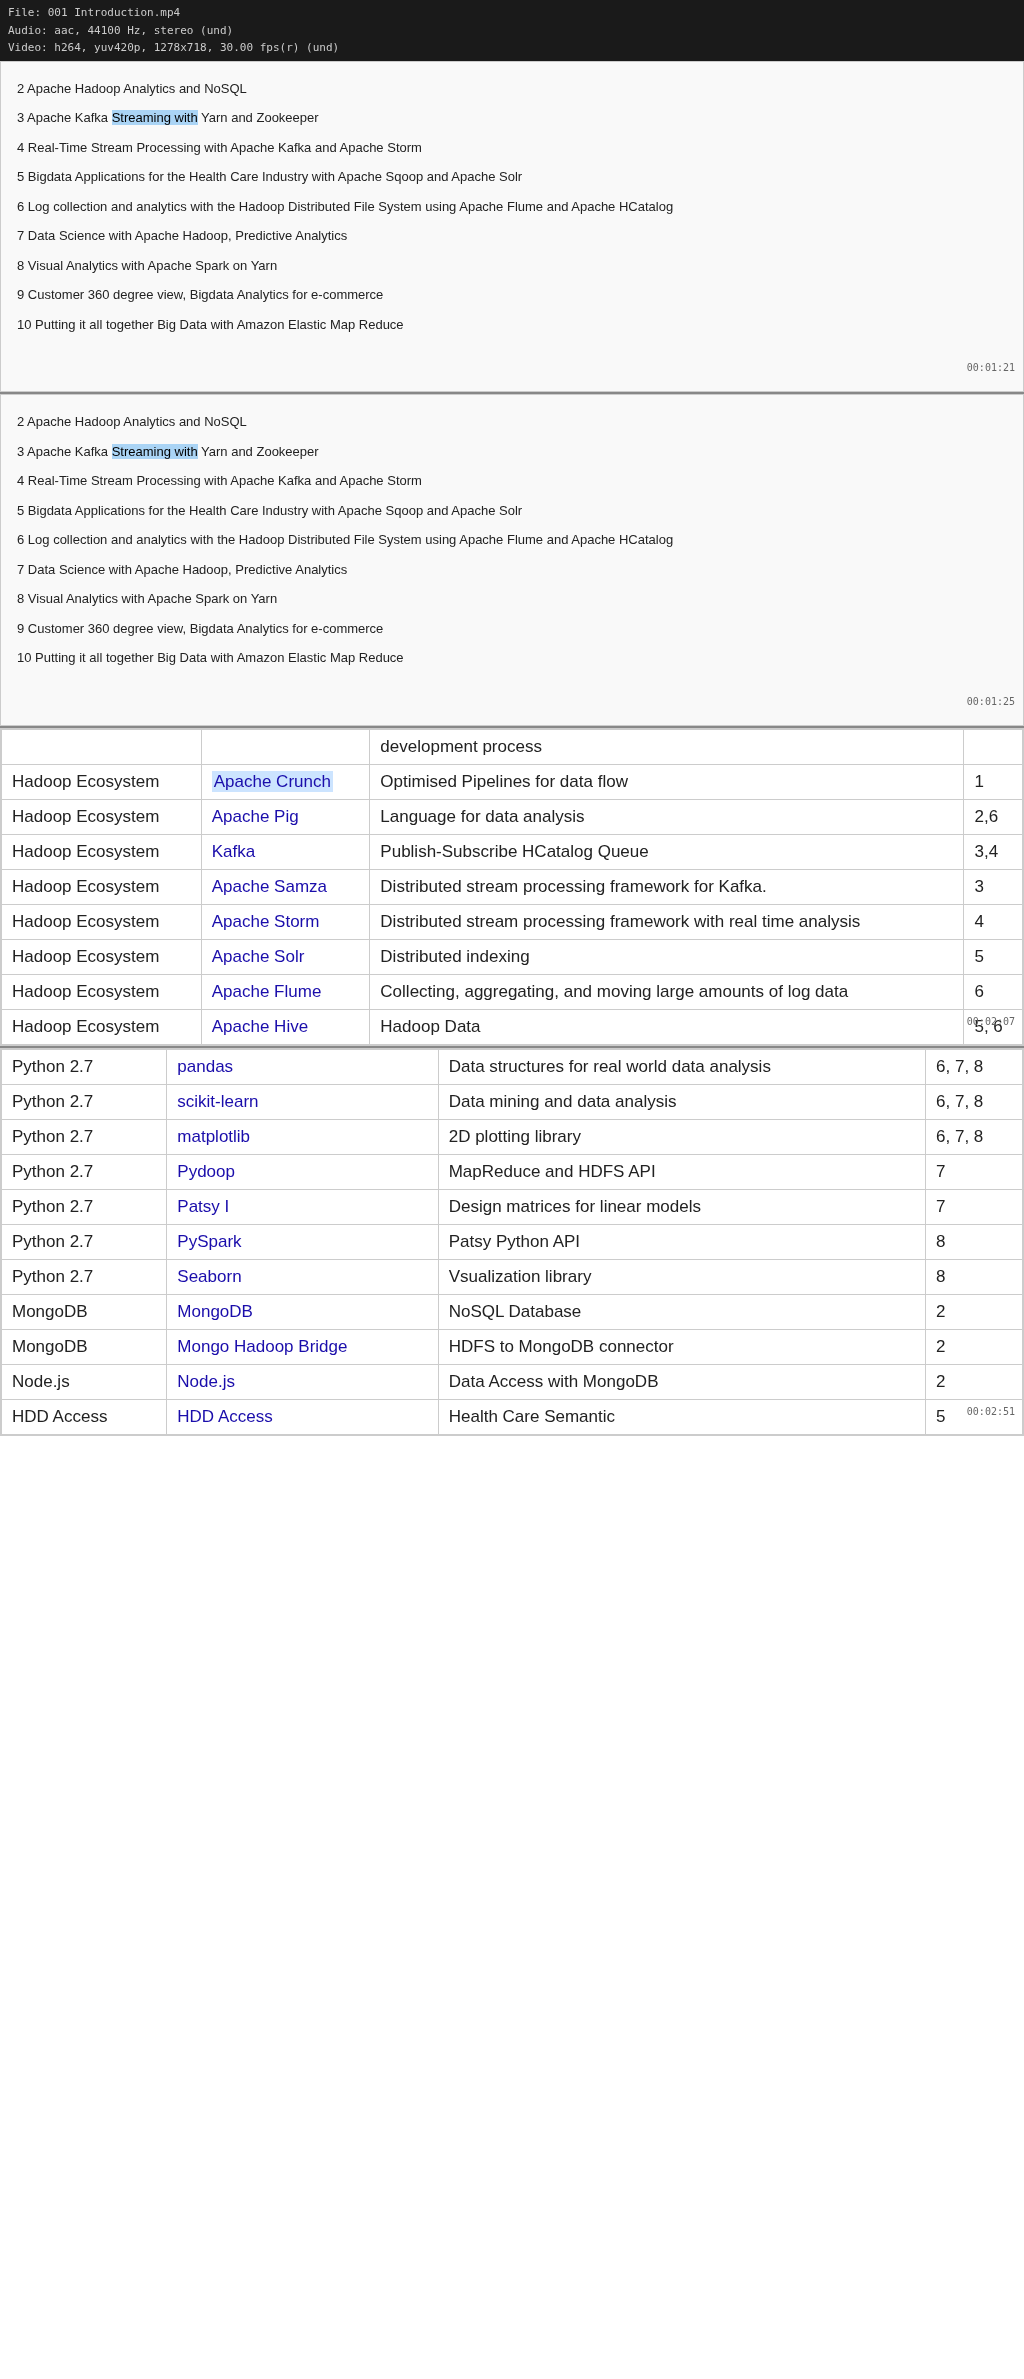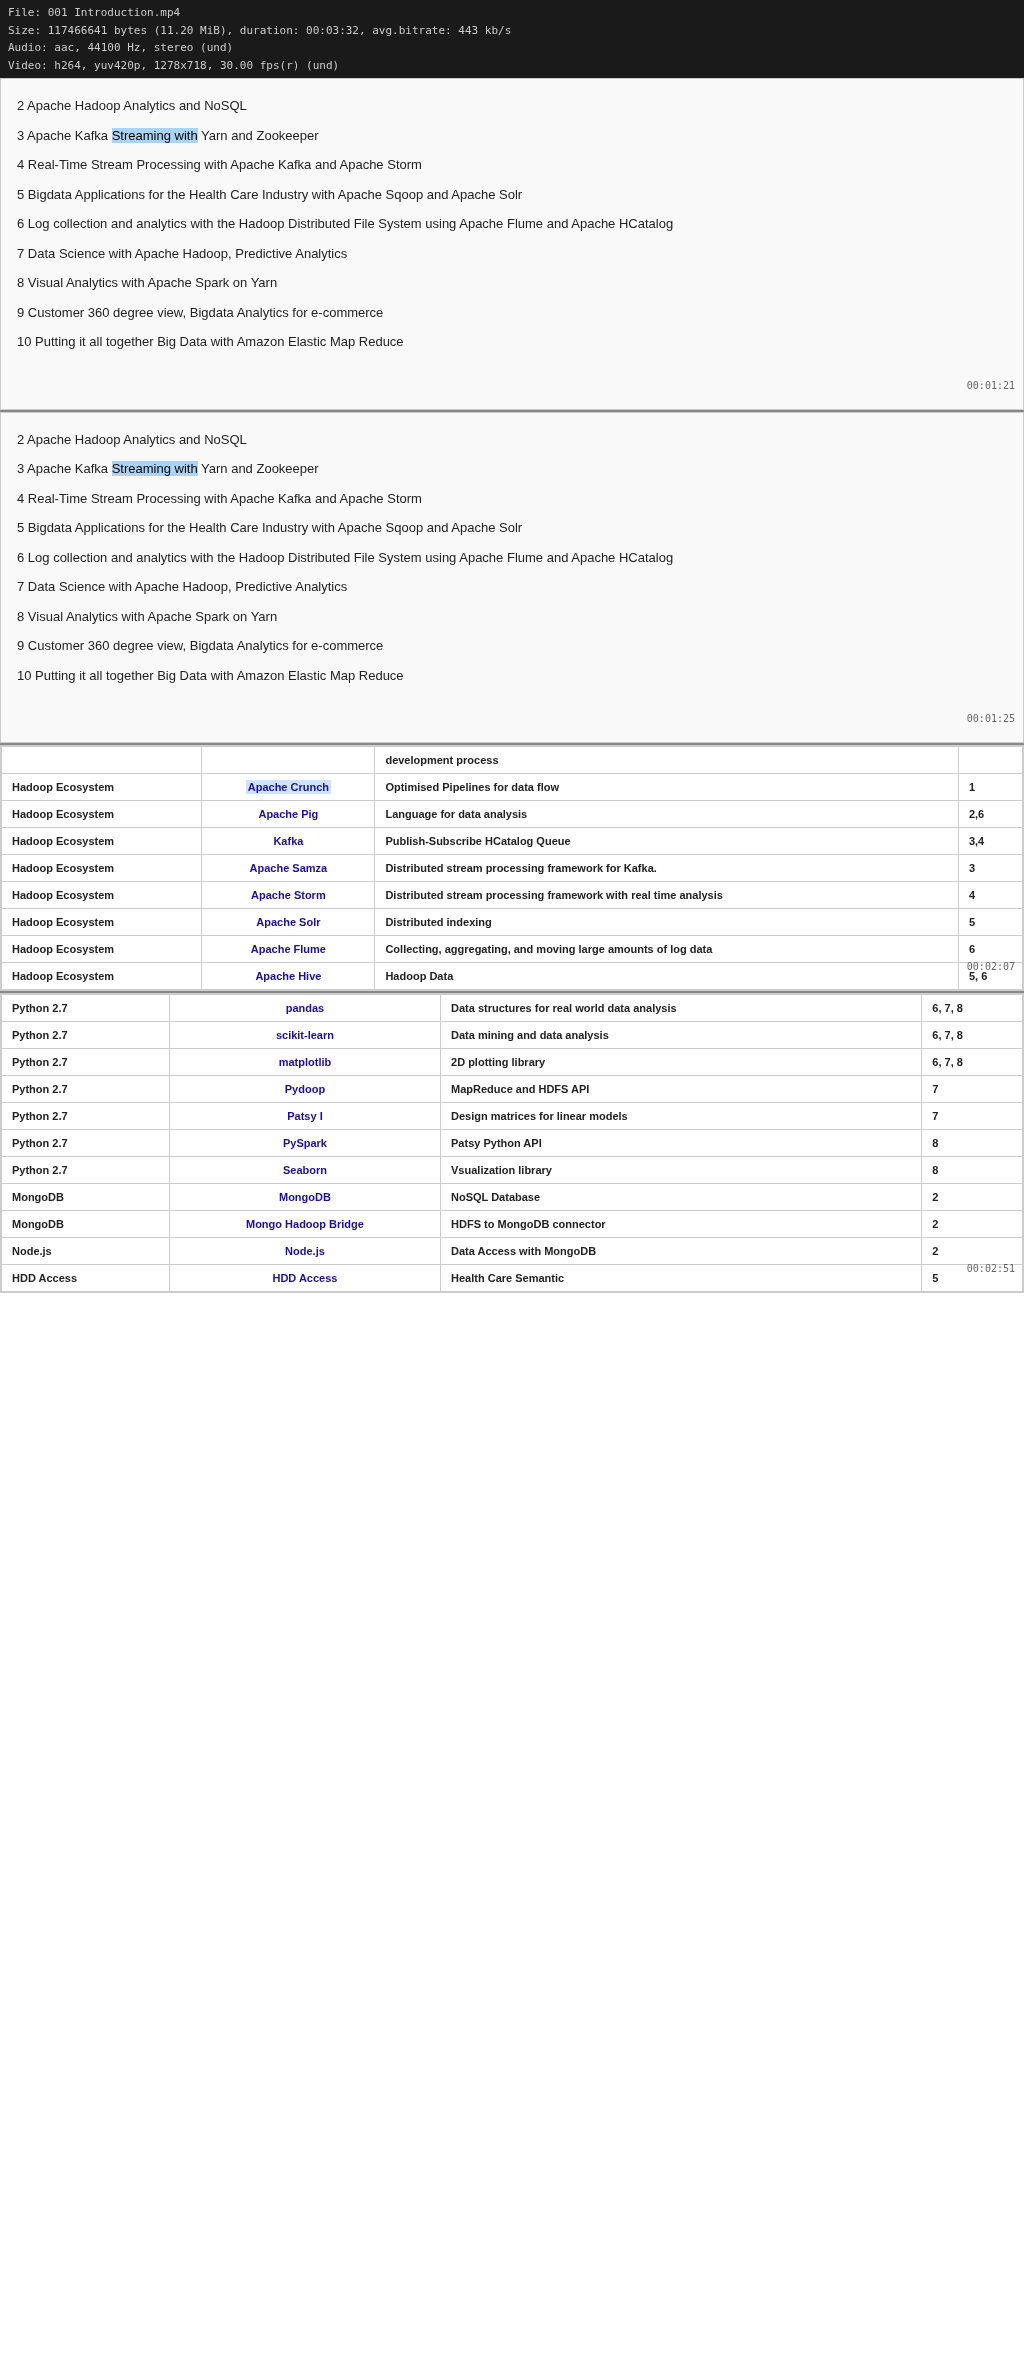--- a/index.html
+++ b/index.html
@@ -64,49 +64,46 @@
     
     .table-panel {
       background: #fff;
       border: 1px solid #ccc;
       position: relative;
     }
 
     table {
       width: 100%;
       border-collapse: collapse;
-      font-size: 11px;
-      font-weight: bold;
+      font-size: 17px;
     }
 
     table td {
       border: 1px solid #ccc;
       padding: 7px 10px;
       vertical-align: top;
       color: #222;
     }
 
     table td.link-cell {
       color: #1a0dab;
-      text-align: center;
     }
 
     .first-panel { margin-top: 0; }
 
     .panel-gap {
       height: 2px;
       background: #888;
     }
   </style>
 </head>
 <body>
 
 <div class="video-info-bar">
   <div>File: 001 Introduction.mp4</div>
-  <div>Size: 117466641 bytes (11.20 MiB), duration: 00:03:32, avg.bitrate: 443 kb/s</div>
   <div>Audio: aac, 44100 Hz, stereo (und)</div>
   <div>Video: h264, yuv420p, 1278x718, 30.00 fps(r) (und)</div>
 </div>
 
 <div class="panel first-panel">
   <div class="panel-content">
     <ul class="course-list">
       <li><span>2  Apache Hadoop Analytics and NoSQL</span></li>
       <li><span>3 Apache  Kafka  <span class="highlight-word">Streaming with</span> Yarn and Zookeeper</span></li>
       <li><span>4 Real-Time Stream Processing with Apache Kafka and  Apache Storm</span></li>

